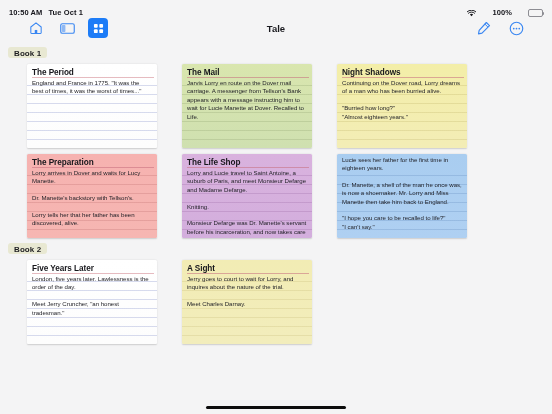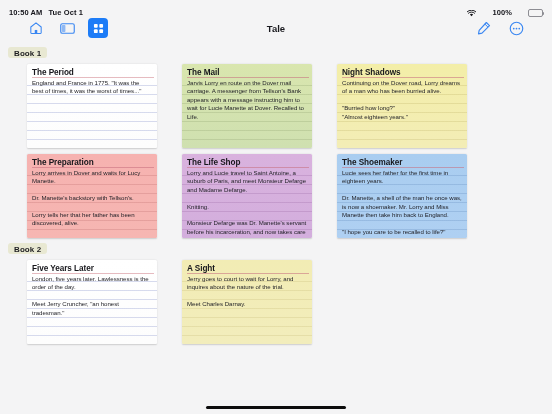--- a/index.html
+++ b/index.html
@@ -209,21 +209,20 @@
           </div>
           <div class="card c-pink">
             <div class="card-title">The Preparation</div>
             <div class="card-body"><p>Lorry arrives in Dover and waits for Lucy Manette.</p><p class="gap">Dr. Manette's backstory with Tellson's.</p><p class="gap">Lorry tells her that her father has been discovered, alive.</p></div>
           </div>
           <div class="card c-purple">
             <div class="card-title">The Life Shop</div>
             <div class="card-body"><p>Lorry and Lucie travel to Saint Antoine, a suburb of Paris, and meet Monsieur Defarge and Madame Defarge.</p><p class="gap">Knitting.</p><p class="gap">Monsieur Defarge was Dr. Manette's servant before his incarceration, and now takes care of him, so he takes them to see the doctor.</p></div>
           </div>
           <div class="card c-blue">
-            <div class="card-title">The Shoemaker</div>
             <div class="card-body"><p>Lucie sees her father for the first time in eighteen years.</p><p class="gap">Dr. Manette, a shell of the man he once was, is now a shoemaker. Mr. Lorry and Miss Manette then take him back to England.</p><p class="gap">"I hope you care to be recalled to life?"
 "I can't say."</p></div>
           </div>
         </div></div>
       <div class="section"><div class="book-badge">Book 2</div><div class="cards-row">
           <div class="card c-white">
             <div class="card-title">Five Years Later</div>
             <div class="card-body"><p>London, five years later. Lawlessness is the order of the day.</p><p class="gap">Meet Jerry Cruncher, "an honest tradesman."</p></div>
           </div>
           <div class="card c-cream">

